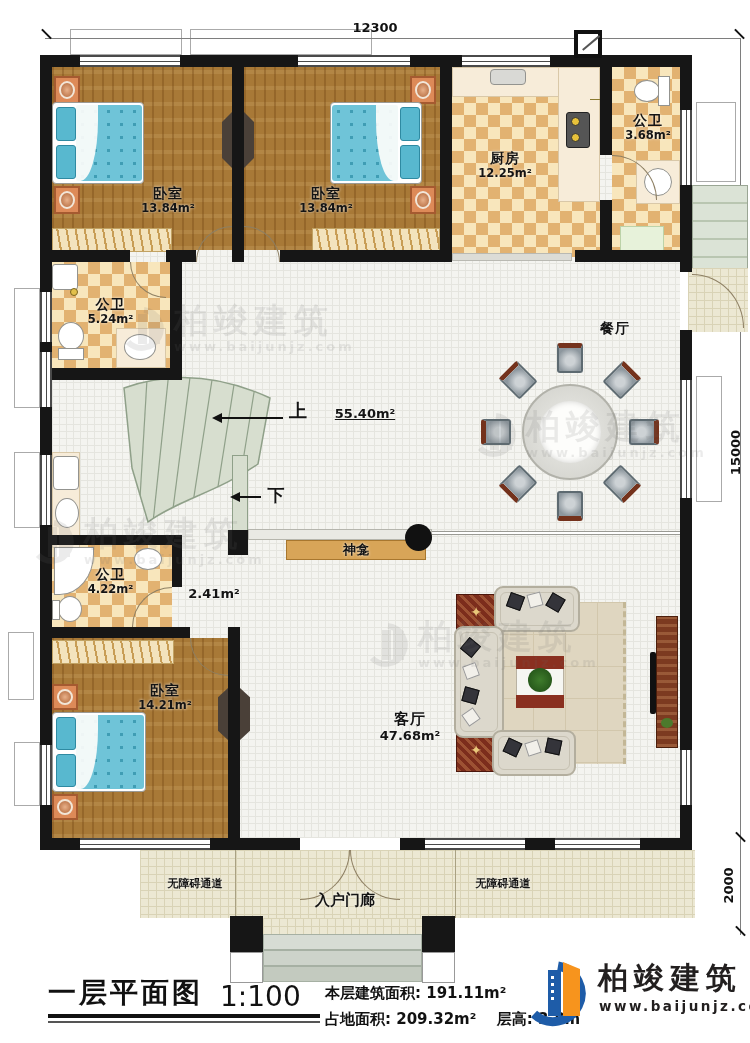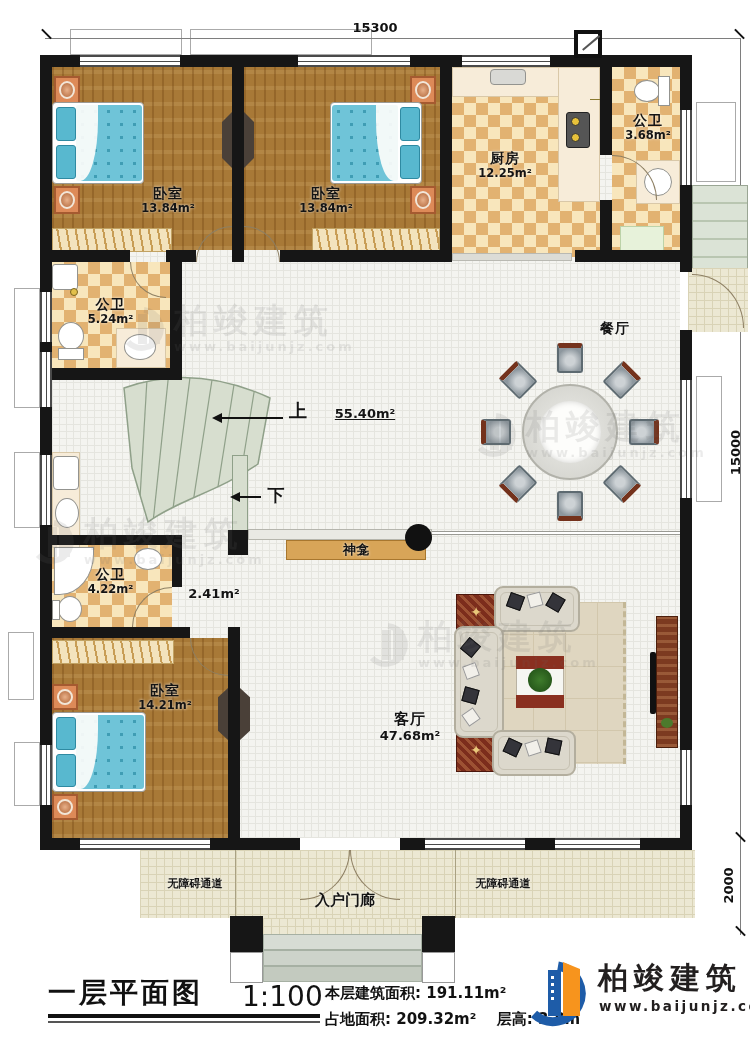--- a/index.html
+++ b/index.html
@@ -373,31 +373,31 @@
       </svg>
     <div>
         <div class="t1">柏竣建筑</div>
     <div class="t2">www.baijunjz.com</div>
       </div>
   </div>
 
   <div class="dimline" style="left:45px;top:38px;width:695px;height:1px;"></div>
   <div class="tick" style="left:40px;top:33px;"></div>
   <div class="tick" style="left:733px;top:33px;"></div>
-  <div class="dimtxt" style="left:335px;top:20px;width:80px;text-align:center;">15300</div>
+  <div class="dimtxt" style="left:335px;top:20px;width:80px;text-align:center;">12300</div>
   <div class="dimline" style="left:740px;top:38px;width:1px;height:897px;"></div>
   <div class="tick" style="left:734px;top:836px;"></div>
   <div class="tick" style="left:734px;top:930px;"></div>
   <div class="dimtxt vert" style="left:705px;top:445px;width:60px;text-align:center;">15000</div>
   <div class="dimtxt vert" style="left:698px;top:878px;width:60px;text-align:center;">2000</div>
 
   <div class="ftxt" style="left:48px;top:974px;font-size:28px;letter-spacing:3px;">一层平面图</div>
   <div class="abs" style="left:48px;top:1014px;width:272px;height:4px;background:#111;z-index:60;"></div>
   <div class="abs" style="left:48px;top:1021px;width:272px;height:2px;background:#555;z-index:60;"></div>
-  <div class="ftxt" style="left:242px;top:980px;font-size:28px;font-weight:400;">1:100</div>
+  <div class="ftxt" style="left:220px;top:980px;font-size:28px;font-weight:400;">1:100</div>
   <div class="ftxt" style="left:325px;top:984px;font-size:15px;text-align:right;">
     <span>本层建筑面积:</span>
     <span>191.11m²</span>
   </div>
   <div class="ftxt" style="left:325px;top:1010px;font-size:15px;">
     <span>占地面积:</span>
     <span>209.32m²</span>
     <span style="display:inline-block;width:10px;"></span>
     <span>层高:</span>
     <span>3.8m</span>

